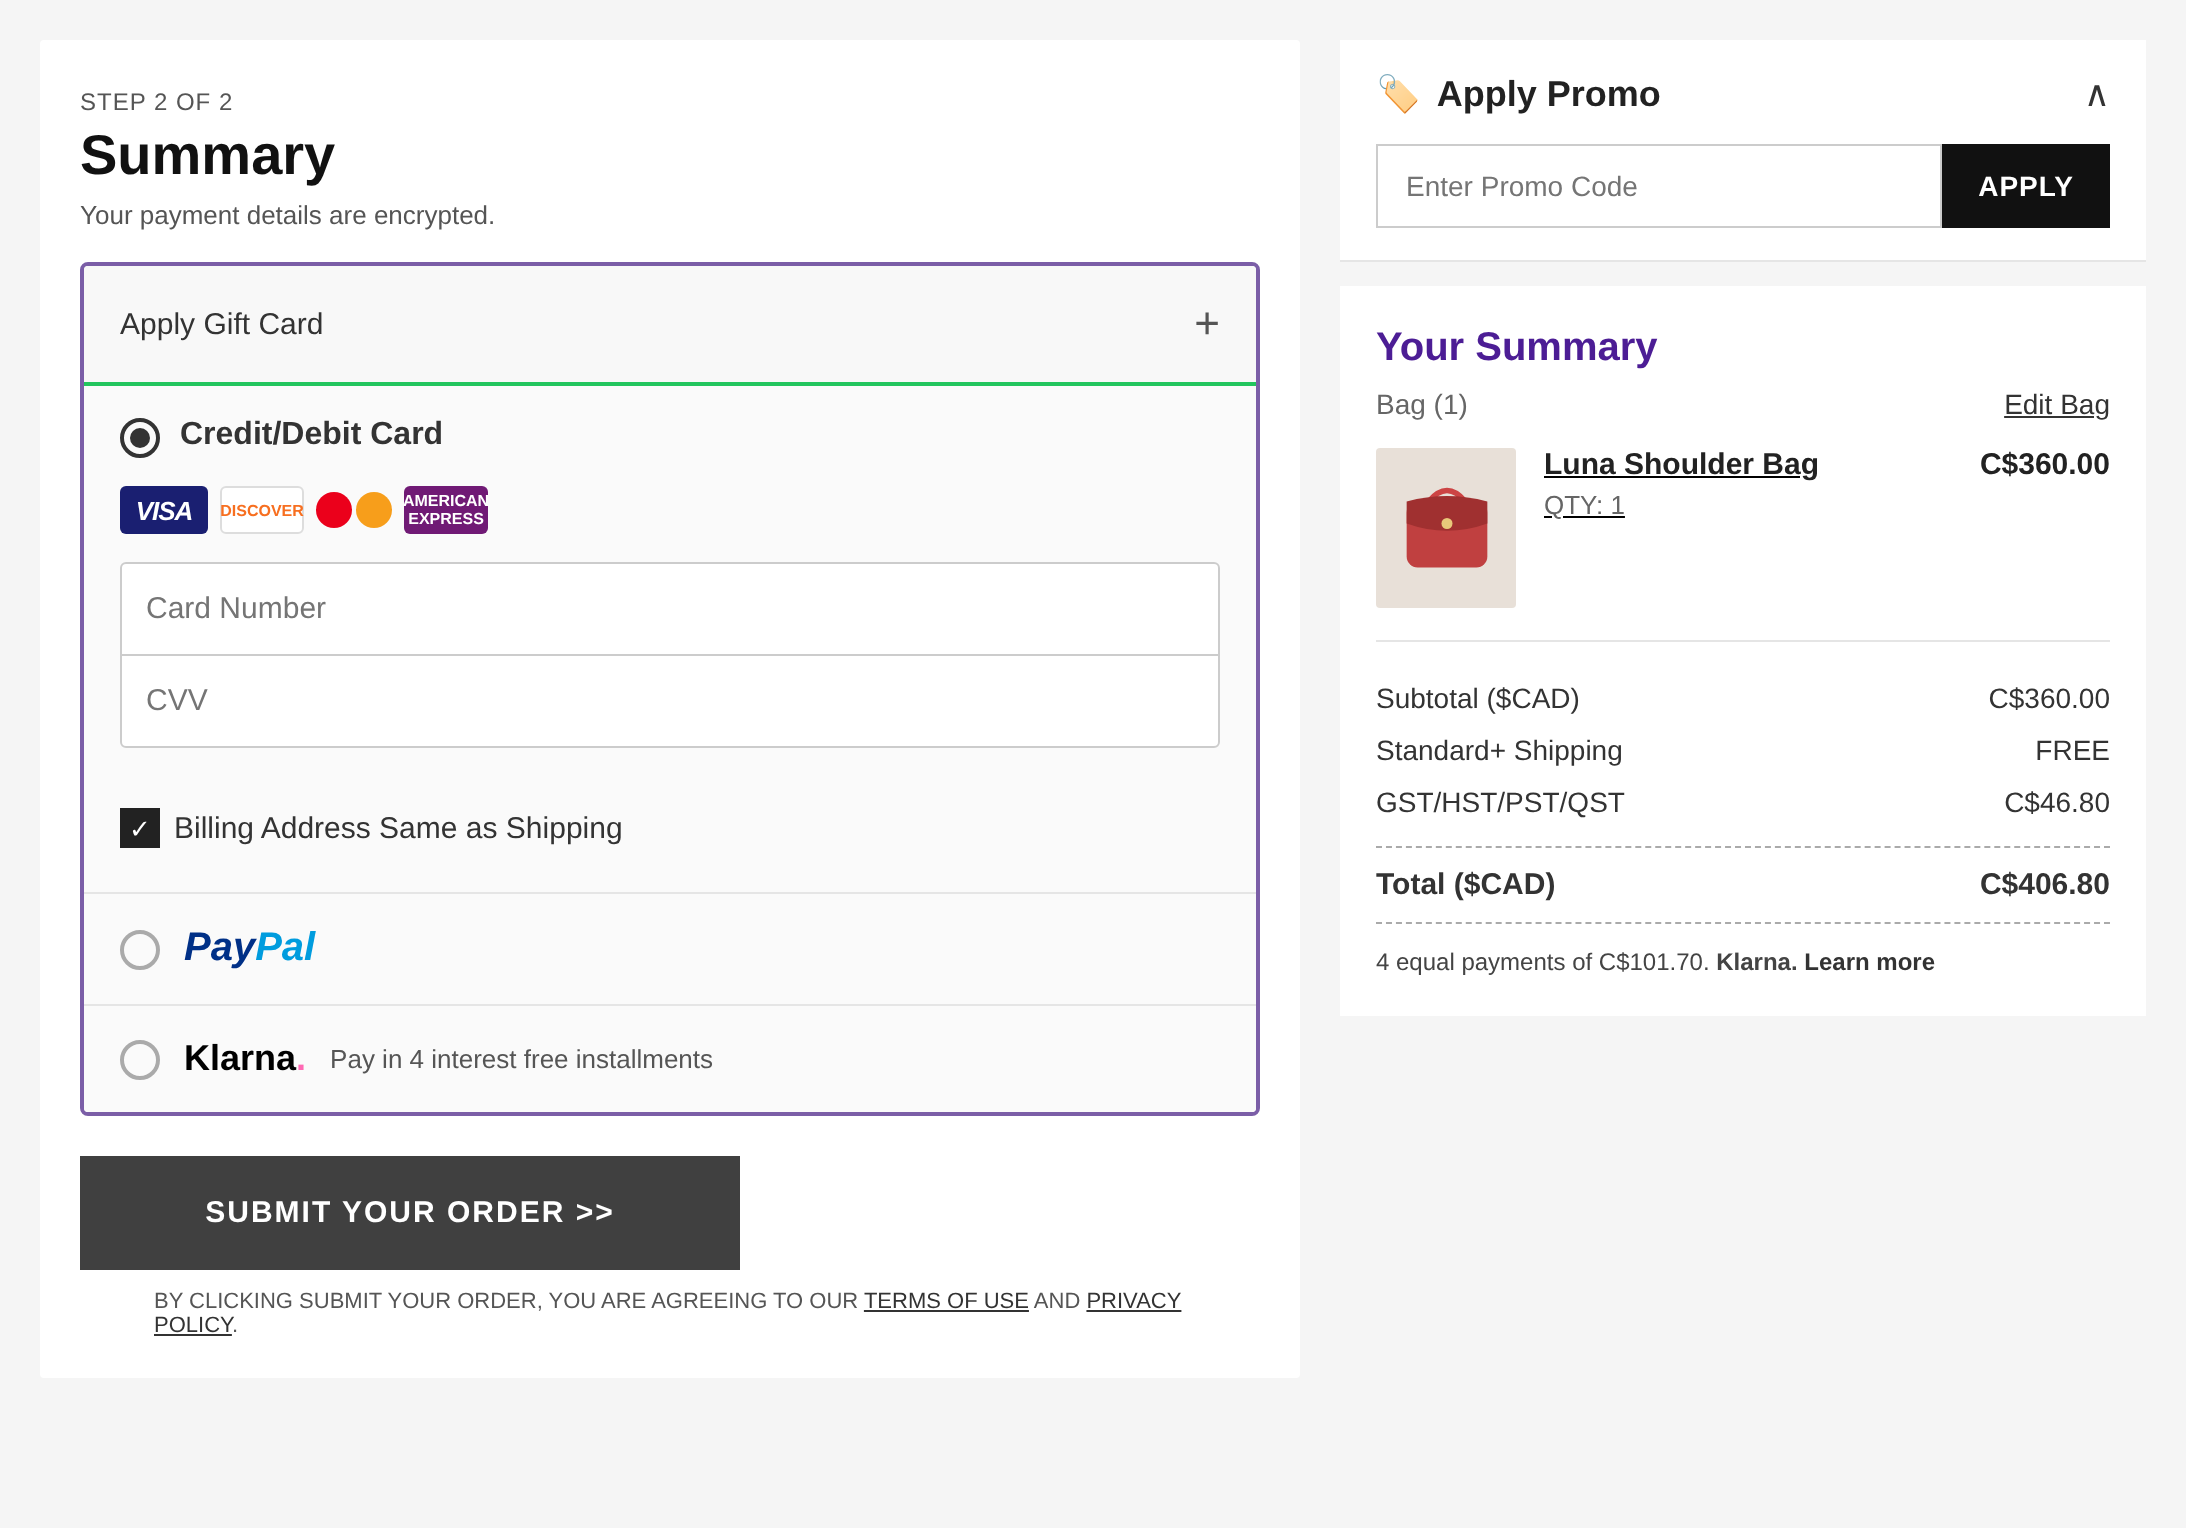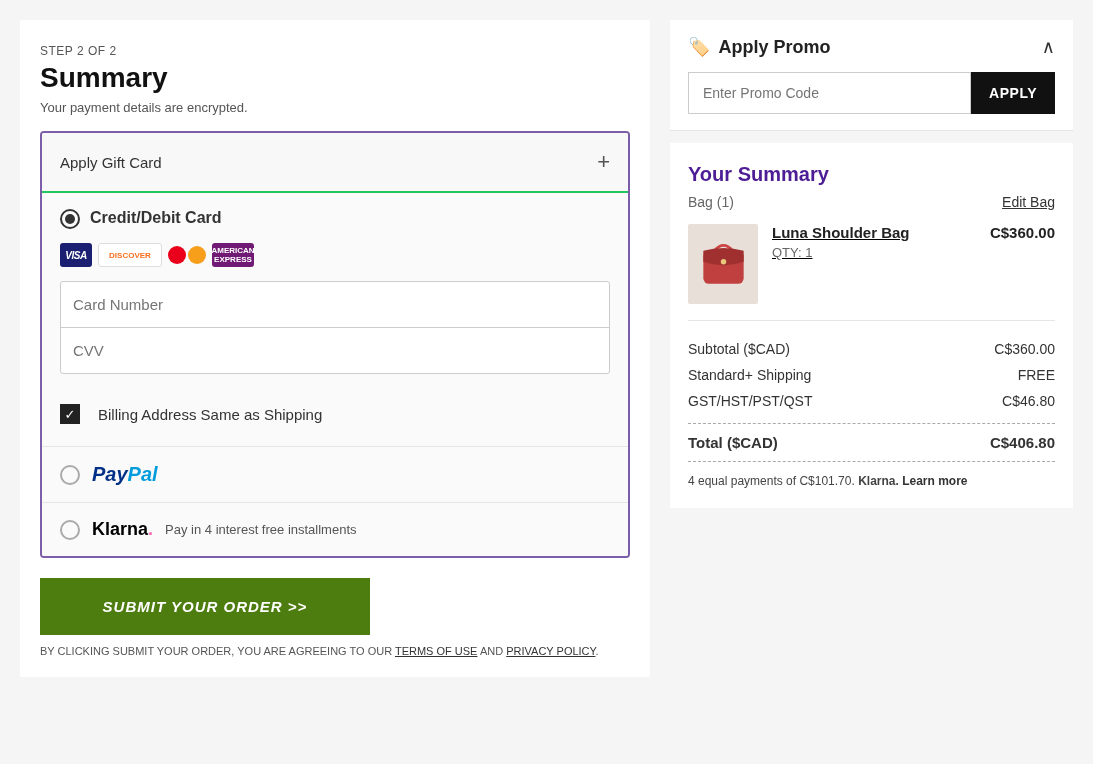--- a/index.html
+++ b/index.html
@@ -123,32 +123,32 @@
       align-items: center;
       justify-content: center;
       font-size: 9px;
       font-weight: bold;
       padding: 2px 5px;
     }
     .visa-logo {
       background: #1a1f71;
       color: #fff;
       font-style: italic;
-      font-size: 10px;
+      font-size: 13px;
       font-weight: 900;
       letter-spacing: -0.5px;
-      width: 32px;
+      width: 44px;
     }
     .discover-logo {
       background: #fff;
       border: 1px solid #ddd;
       color: #f76f20;
       font-size: 8px;
       font-weight: bold;
-      width: 64px;
+      width: 42px;
       text-align: center;
     }
     .mastercard-logo {
       width: 38px;
       height: 24px;
       position: relative;
       display: flex;
       align-items: center;
       justify-content: center;
     }
@@ -205,21 +205,21 @@
       outline: none;
       background: transparent;
     }
     .expiry-input {
       border-right: 1px solid #ccc;
     }
     
     .billing-row {
       display: flex;
       align-items: center;
-      gap: 18px;
+      gap: 7px;
       padding: 14px 0 6px 0;
     }
     .checkbox-checked {
       width: 20px;
       height: 20px;
       background: #222;
       display: flex;
       align-items: center;
       justify-content: center;
       flex-shrink: 0;
@@ -265,36 +265,36 @@
     .klarna-dot {
       color: #ff69b4;
     }
     .klarna-tagline {
       font-size: 13px;
       color: #555;
     }
     
     .submit-btn {
       margin-top: 20px;
-      background: #4d7c0f;
+      background: #404040;
       color: #fff;
       border: none;
       padding: 20px 40px;
       font-size: 15px;
       font-weight: bold;
       letter-spacing: 1px;
       cursor: pointer;
       width: 330px;
       display: block;
-      font-style: italic;
     }
     .terms-text {
       margin-top: 10px;
       font-size: 11px;
       color: #555;
+      margin-left: 37px;
     }
     .terms-text a {
       color: #333;
       text-decoration: underline;
     }
     
     .right-panel {
       flex: 1;
       display: flex;
       flex-direction: column;

